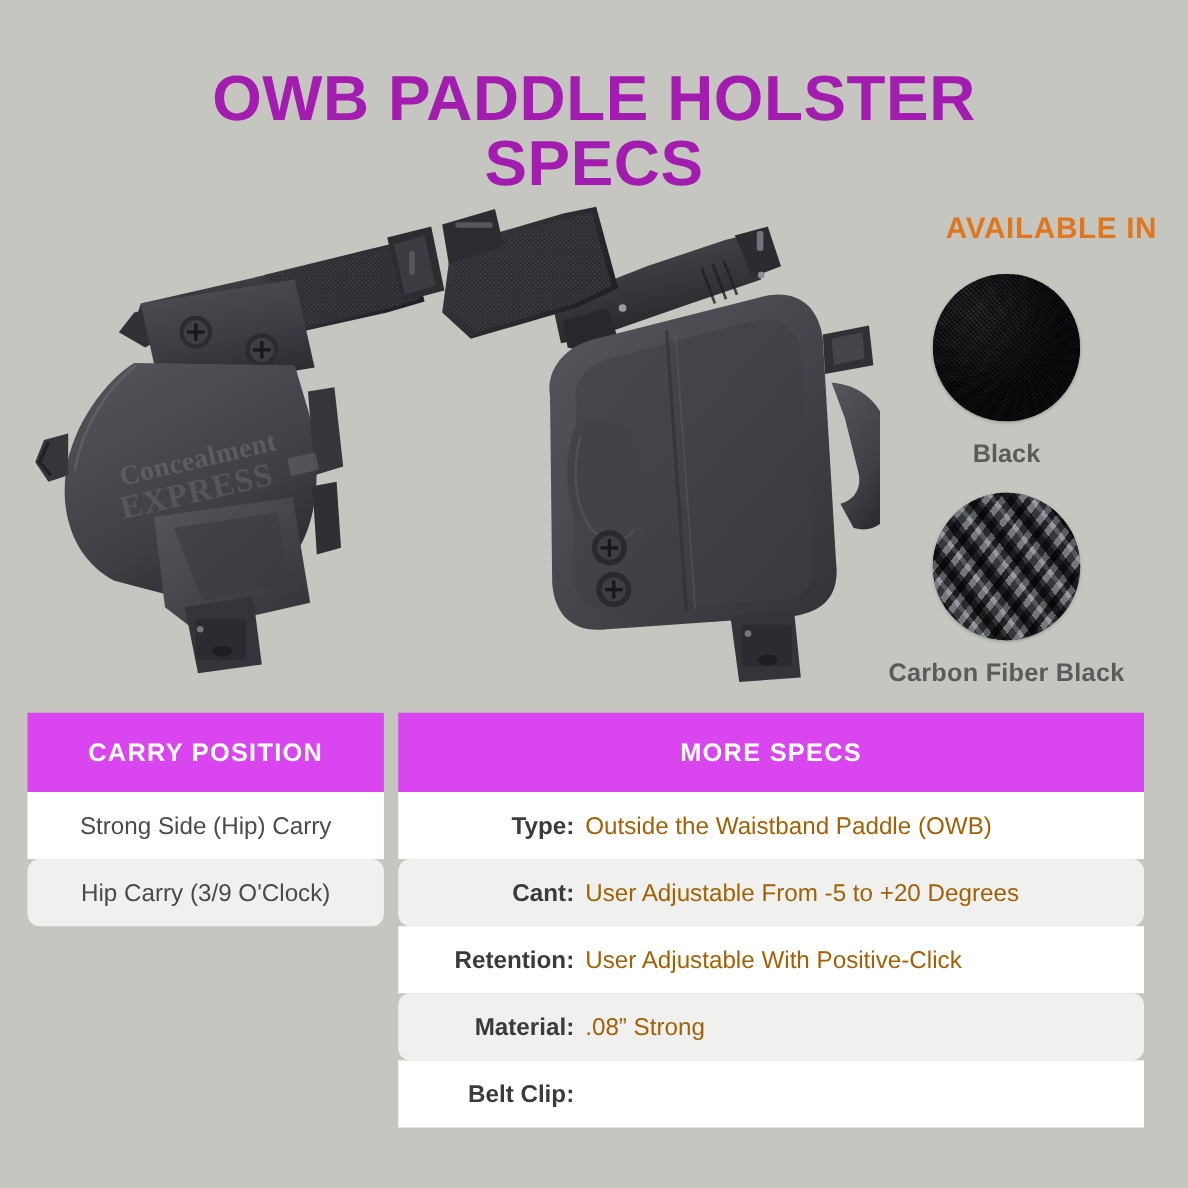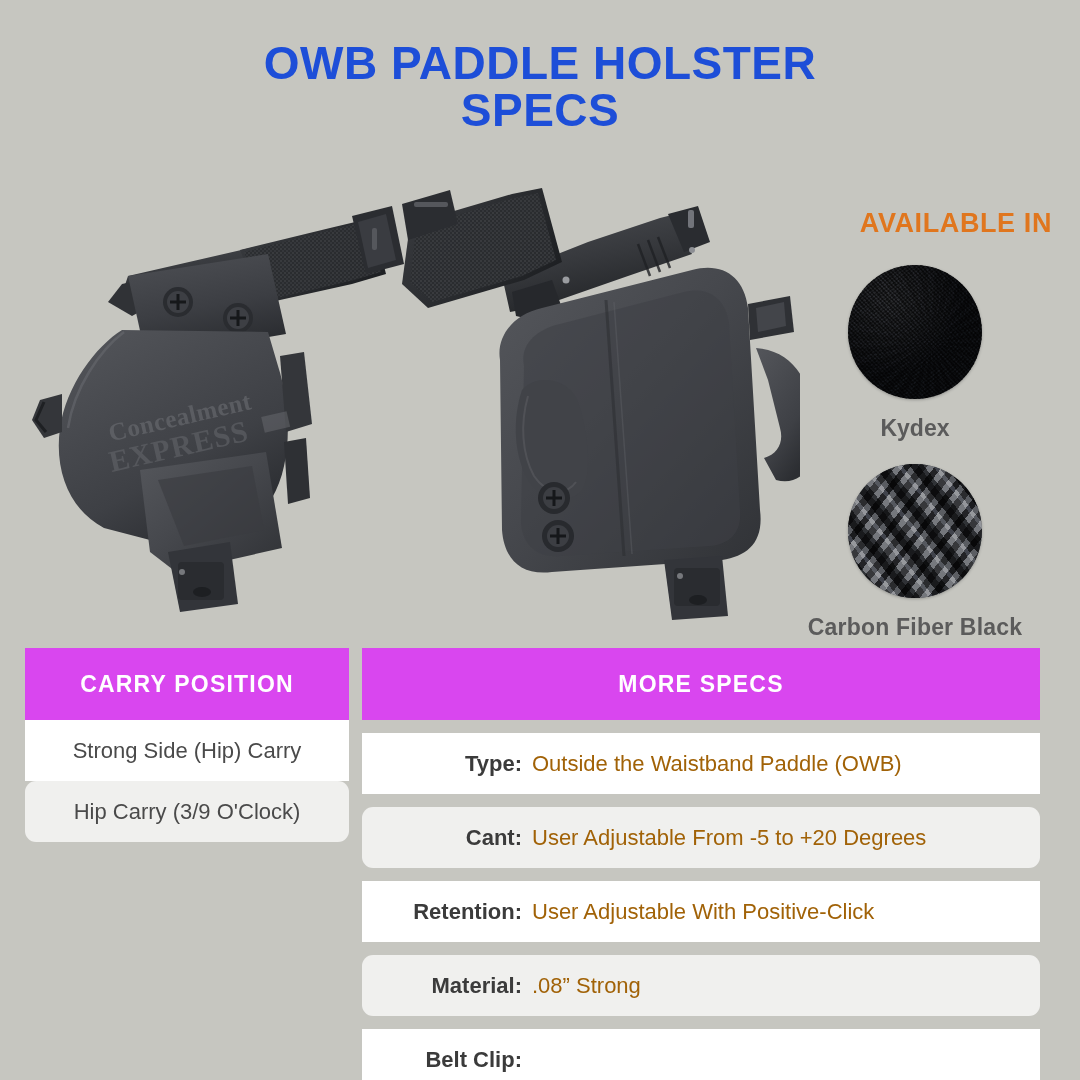--- a/index.html
+++ b/index.html
@@ -12,48 +12,48 @@
     background: #c6c6c0;
     font-family: "Liberation Sans", sans-serif;
     overflow: hidden;
     position: relative;
   }
 
   
   .title {
     position: absolute;
     left: 0;
-    top: 40px;
+    top: 60px;
     width: 1080px;
     text-align: center;
     font-family: "Liberation Sans", sans-serif;
-    font-size: 46px;
+    font-size: 58px;
     font-weight: bold;
     line-height: 1.02;
     letter-spacing: 0.5px;
-    color: #1d4ed8;
+    color: #a21caf;
     white-space: pre-line;
   }
 
   
   .photo-stage {
     position: absolute;
     left: 0;
     top: 180px;
     width: 800px;
     height: 450px;
   }
 
   .holster-svg { display: block; }
 
   
   .available-col {
     position: absolute;
     left: 760px;
-    top: 208px;
+    top: 192px;
     width: 310px;
     text-align: center;
   }
   .available-heading {
     font-size: 27px;
     font-weight: bold;
     letter-spacing: 0.6px;
     color: #e0761e;
     text-align: right;
     padding-right: 18px;
@@ -154,21 +154,21 @@
   }
   .row.odd  { background: #ffffff; }
   .row.even { background: #f0f0ee; border-radius: 11px; }
 
   .table-left .row {
     justify-content: center;
     text-align: center;
   }
   .table-left .row .cell-text { padding: 0 10px; }
 
-  .table-right .row { padding: 0 0 0 26px; margin-top: 13px; }
+  .table-right .row { padding: 0 0 0 26px; }
   .spec-label {
     width: 144px;
     flex: 0 0 144px;
     text-align: right;
     font-weight: bold;
     color: #3b3b3b;
     font-size: 22px;
     padding-right: 10px;
     box-sizing: border-box;
   }
@@ -349,21 +349,21 @@
       <ellipse cx="306" cy="420" rx="9" ry="5" fill="#1d1f22"></ellipse>
     </g>
   </svg>
 </div>
 
 <div class="available-col">
   <div class="available-heading">AVAILABLE IN</div>
 
   <div class="swatch-block">
     <div class="swatch swatch-black"></div>
-    <div class="swatch-label">Kydex</div>
+    <div class="swatch-label">Black</div>
   </div>
 
   <div class="gap-between"></div>
 
   <div class="swatch-block">
     <div class="swatch swatch-carbon"></div>
     <div class="swatch-label wide">Carbon Fiber Black</div>
   </div>
 </div>
 

